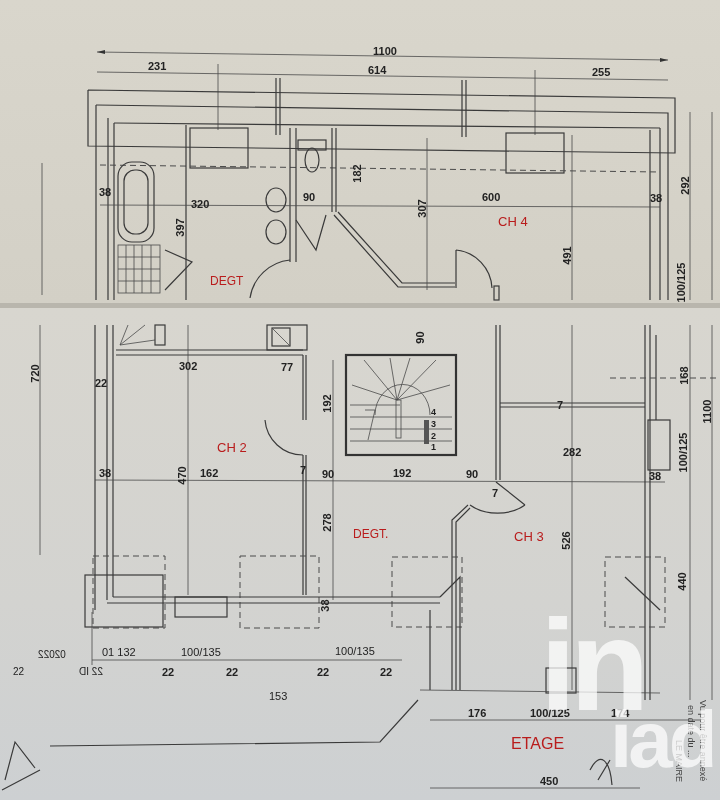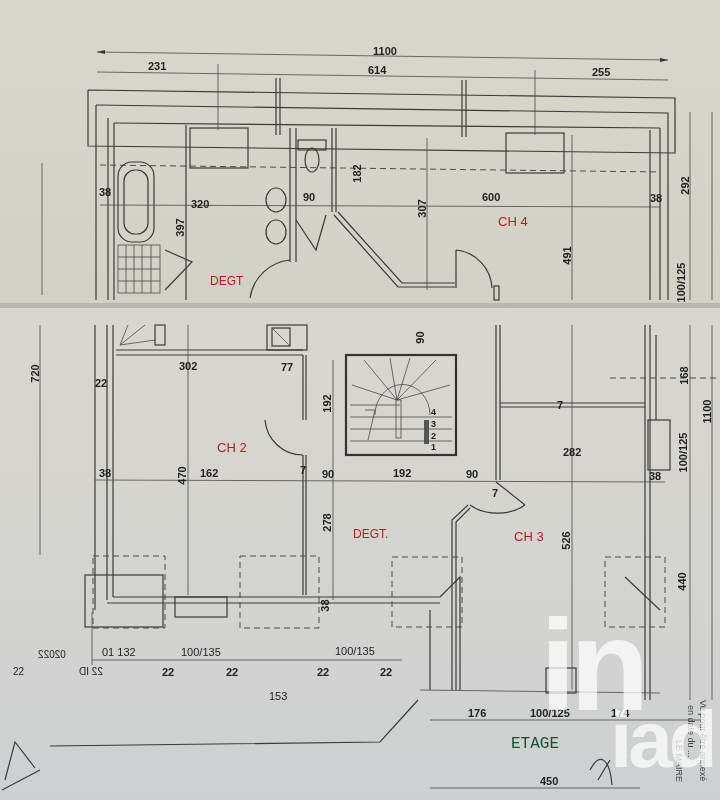--- a/index.html
+++ b/index.html
@@ -9,21 +9,21 @@
   .sheet-bot{position:absolute;left:0;top:308px;width:720px;height:492px;background:linear-gradient(180deg,#d8d6cf 0%,#d3d3d0 60%,#cdd0d2 100%);}
   .seam{position:absolute;left:0;top:303px;width:720px;height:5px;background:#b9b6ad;}
   svg{position:absolute;left:0;top:0;}
   .ln{stroke:#3a3a3a;stroke-width:1.2;fill:none;}
   .thin{stroke:#4a4a4a;stroke-width:0.8;fill:none;}
   .dash{stroke:#4a4a4a;stroke-width:1;fill:none;stroke-dasharray:6 4;}
   .thick{stroke:#333;stroke-width:2.2;fill:none;}
   .dim{position:absolute;font-size:11px;font-weight:bold;color:#222;white-space:nowrap;line-height:1;}
   .vert{transform:rotate(-90deg);transform-origin:center center;}
   .room{position:absolute;font-size:13px;color:#b91c1c;white-space:nowrap;}
-  .title{position:absolute;font-size:16px;color:#14532d;font-family:Liberation Mono, monospace;}
+  .title{position:absolute;font-size:16px;color:#b91c1c;}
   .wm{position:absolute;color:rgba(255,255,255,0.72);font-weight:bold;}
   .note{position:absolute;font-size:9px;color:#444;transform:rotate(90deg);transform-origin:left top;white-space:nowrap;}
 </style>
 </head>
 <body>
 
 <div class="sheet">
   <div class="sheet-top"></div>
   <div class="seam"></div>
   <div class="sheet-bot"></div>

